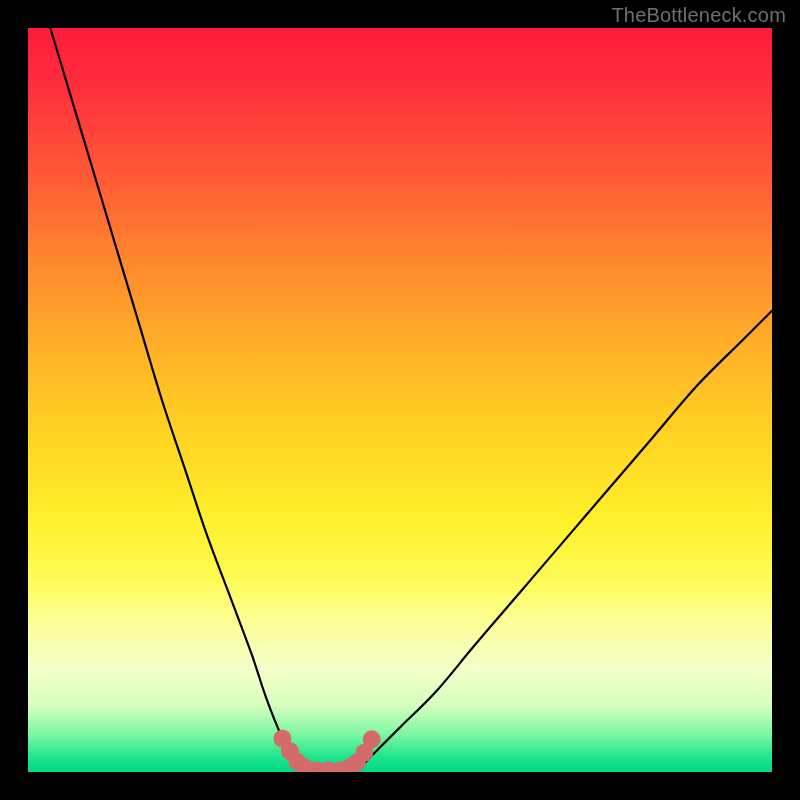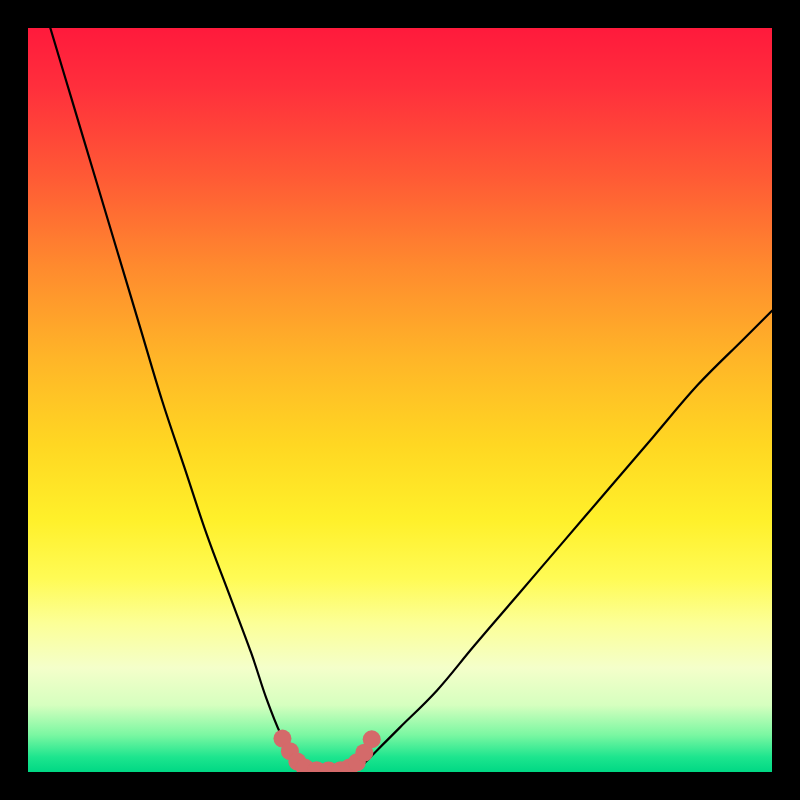--- a/index.html
+++ b/index.html
@@ -62,20 +62,21 @@
     font-size: 20px;
     font-weight: 400;
     letter-spacing: 0.2px;
     user-select: none;
   }
 </style>
 </head>
 <body>
 
 <div class="frame">
+  <div class="watermark">TheBottleneck.com</div>
 
   <div class="plot-area">
     <div class="gradient-bg"></div>
     <svg class="curves" viewBox="0 0 744 744" preserveAspectRatio="none">
       <path id="curve-left" fill="none" stroke="#000" stroke-width="2.2" stroke-linecap="round" d="M 22.32 0.00 C 26.34 13.39, 36.60 47.62, 44.64 74.40 C 52.68 101.18, 58.92 122.02, 66.96 148.80 C 75.00 175.58, 81.24 196.42, 89.28 223.20 C 97.32 249.98, 103.56 270.82, 111.60 297.60 C 119.64 324.38, 125.88 346.56, 133.92 372.00 C 141.96 397.44, 148.20 414.85, 156.24 438.96 C 164.28 463.07, 170.52 483.15, 178.56 505.92 C 186.60 528.69, 192.84 544.01, 200.88 565.44 C 208.92 586.87, 216.50 606.21, 223.20 624.96 C 229.90 643.71, 232.72 654.87, 238.08 669.60 C 243.44 684.33, 248.27 696.76, 252.96 706.80 C 257.65 716.84, 260.77 720.04, 264.12 725.40 C 267.47 730.76, 268.88 733.61, 271.56 736.56 C 274.24 739.51, 277.66 740.83, 279.00 741.77"></path>
       <path id="curve-flat" fill="none" stroke="#000" stroke-width="2.2" stroke-linecap="round" d="M 279.00 741.77 C 281.01 741.97, 286.14 742.62, 290.16 742.88 C 294.18 743.15, 297.30 743.19, 301.32 743.26 C 305.34 743.32, 309.13 743.32, 312.48 743.26 C 315.83 743.19, 317.24 743.15, 319.92 742.88 C 322.60 742.62, 326.02 741.97, 327.36 741.77"></path>
       <path id="curve-right" fill="none" stroke="#000" stroke-width="2.2" stroke-linecap="round" d="M 327.36 741.77 C 328.70 740.83, 330.78 740.18, 334.80 736.56 C 338.82 732.94, 342.98 728.38, 349.68 721.68 C 356.38 714.98, 361.29 710.07, 372.00 699.36 C 382.71 688.65, 395.81 676.89, 409.20 662.16 C 422.59 647.43, 431.67 634.93, 446.40 617.52 C 461.13 600.11, 474.97 584.19, 491.04 565.44 C 507.11 546.69, 519.61 532.11, 535.68 513.36 C 551.75 494.61, 564.25 480.03, 580.32 461.28 C 596.39 442.53, 608.89 427.95, 624.96 409.20 C 641.03 390.45, 653.53 374.53, 669.60 357.12 C 685.67 339.71, 700.85 325.87, 714.24 312.48 C 727.63 299.09, 738.64 288.08, 744.00 282.72"></path>
       <g id="markers">
           <circle cx="254.45" cy="710.52" r="9" fill="#d46a6a" stroke="#c55a5a" stroke-width="0"></circle>
           <circle cx="261.89" cy="723.17" r="9" fill="#d46a6a" stroke="#c55a5a" stroke-width="0"></circle>

